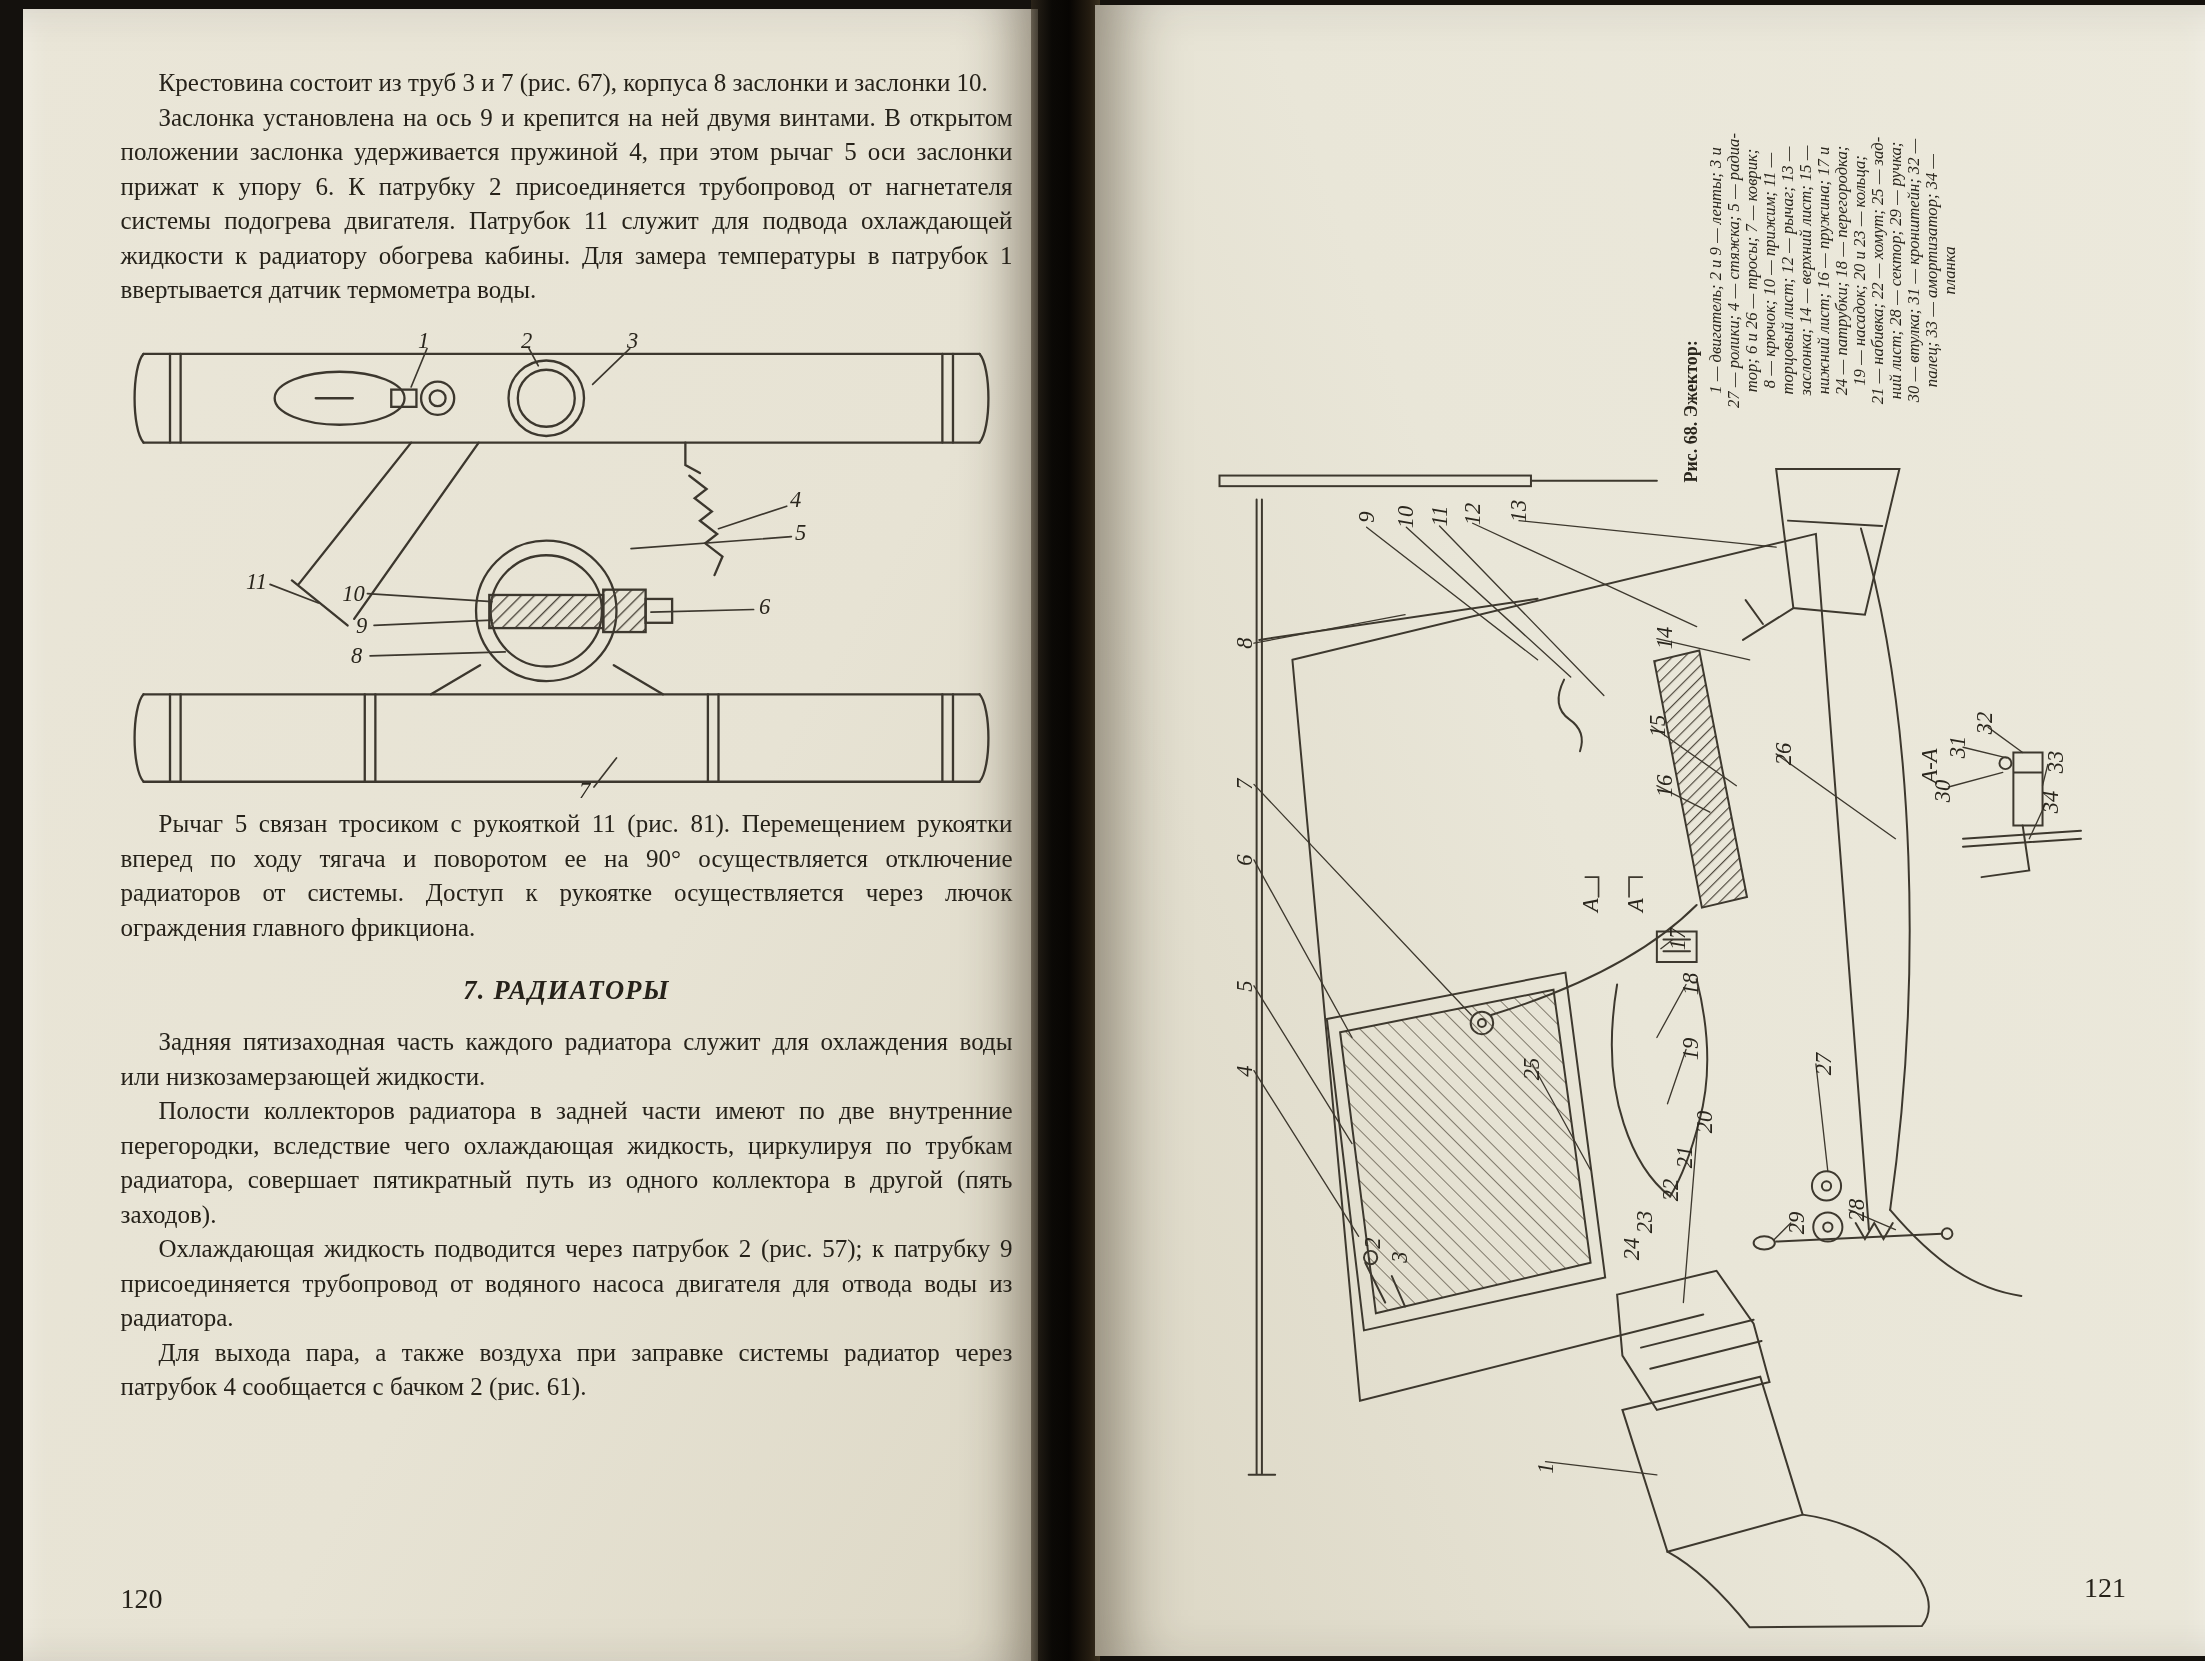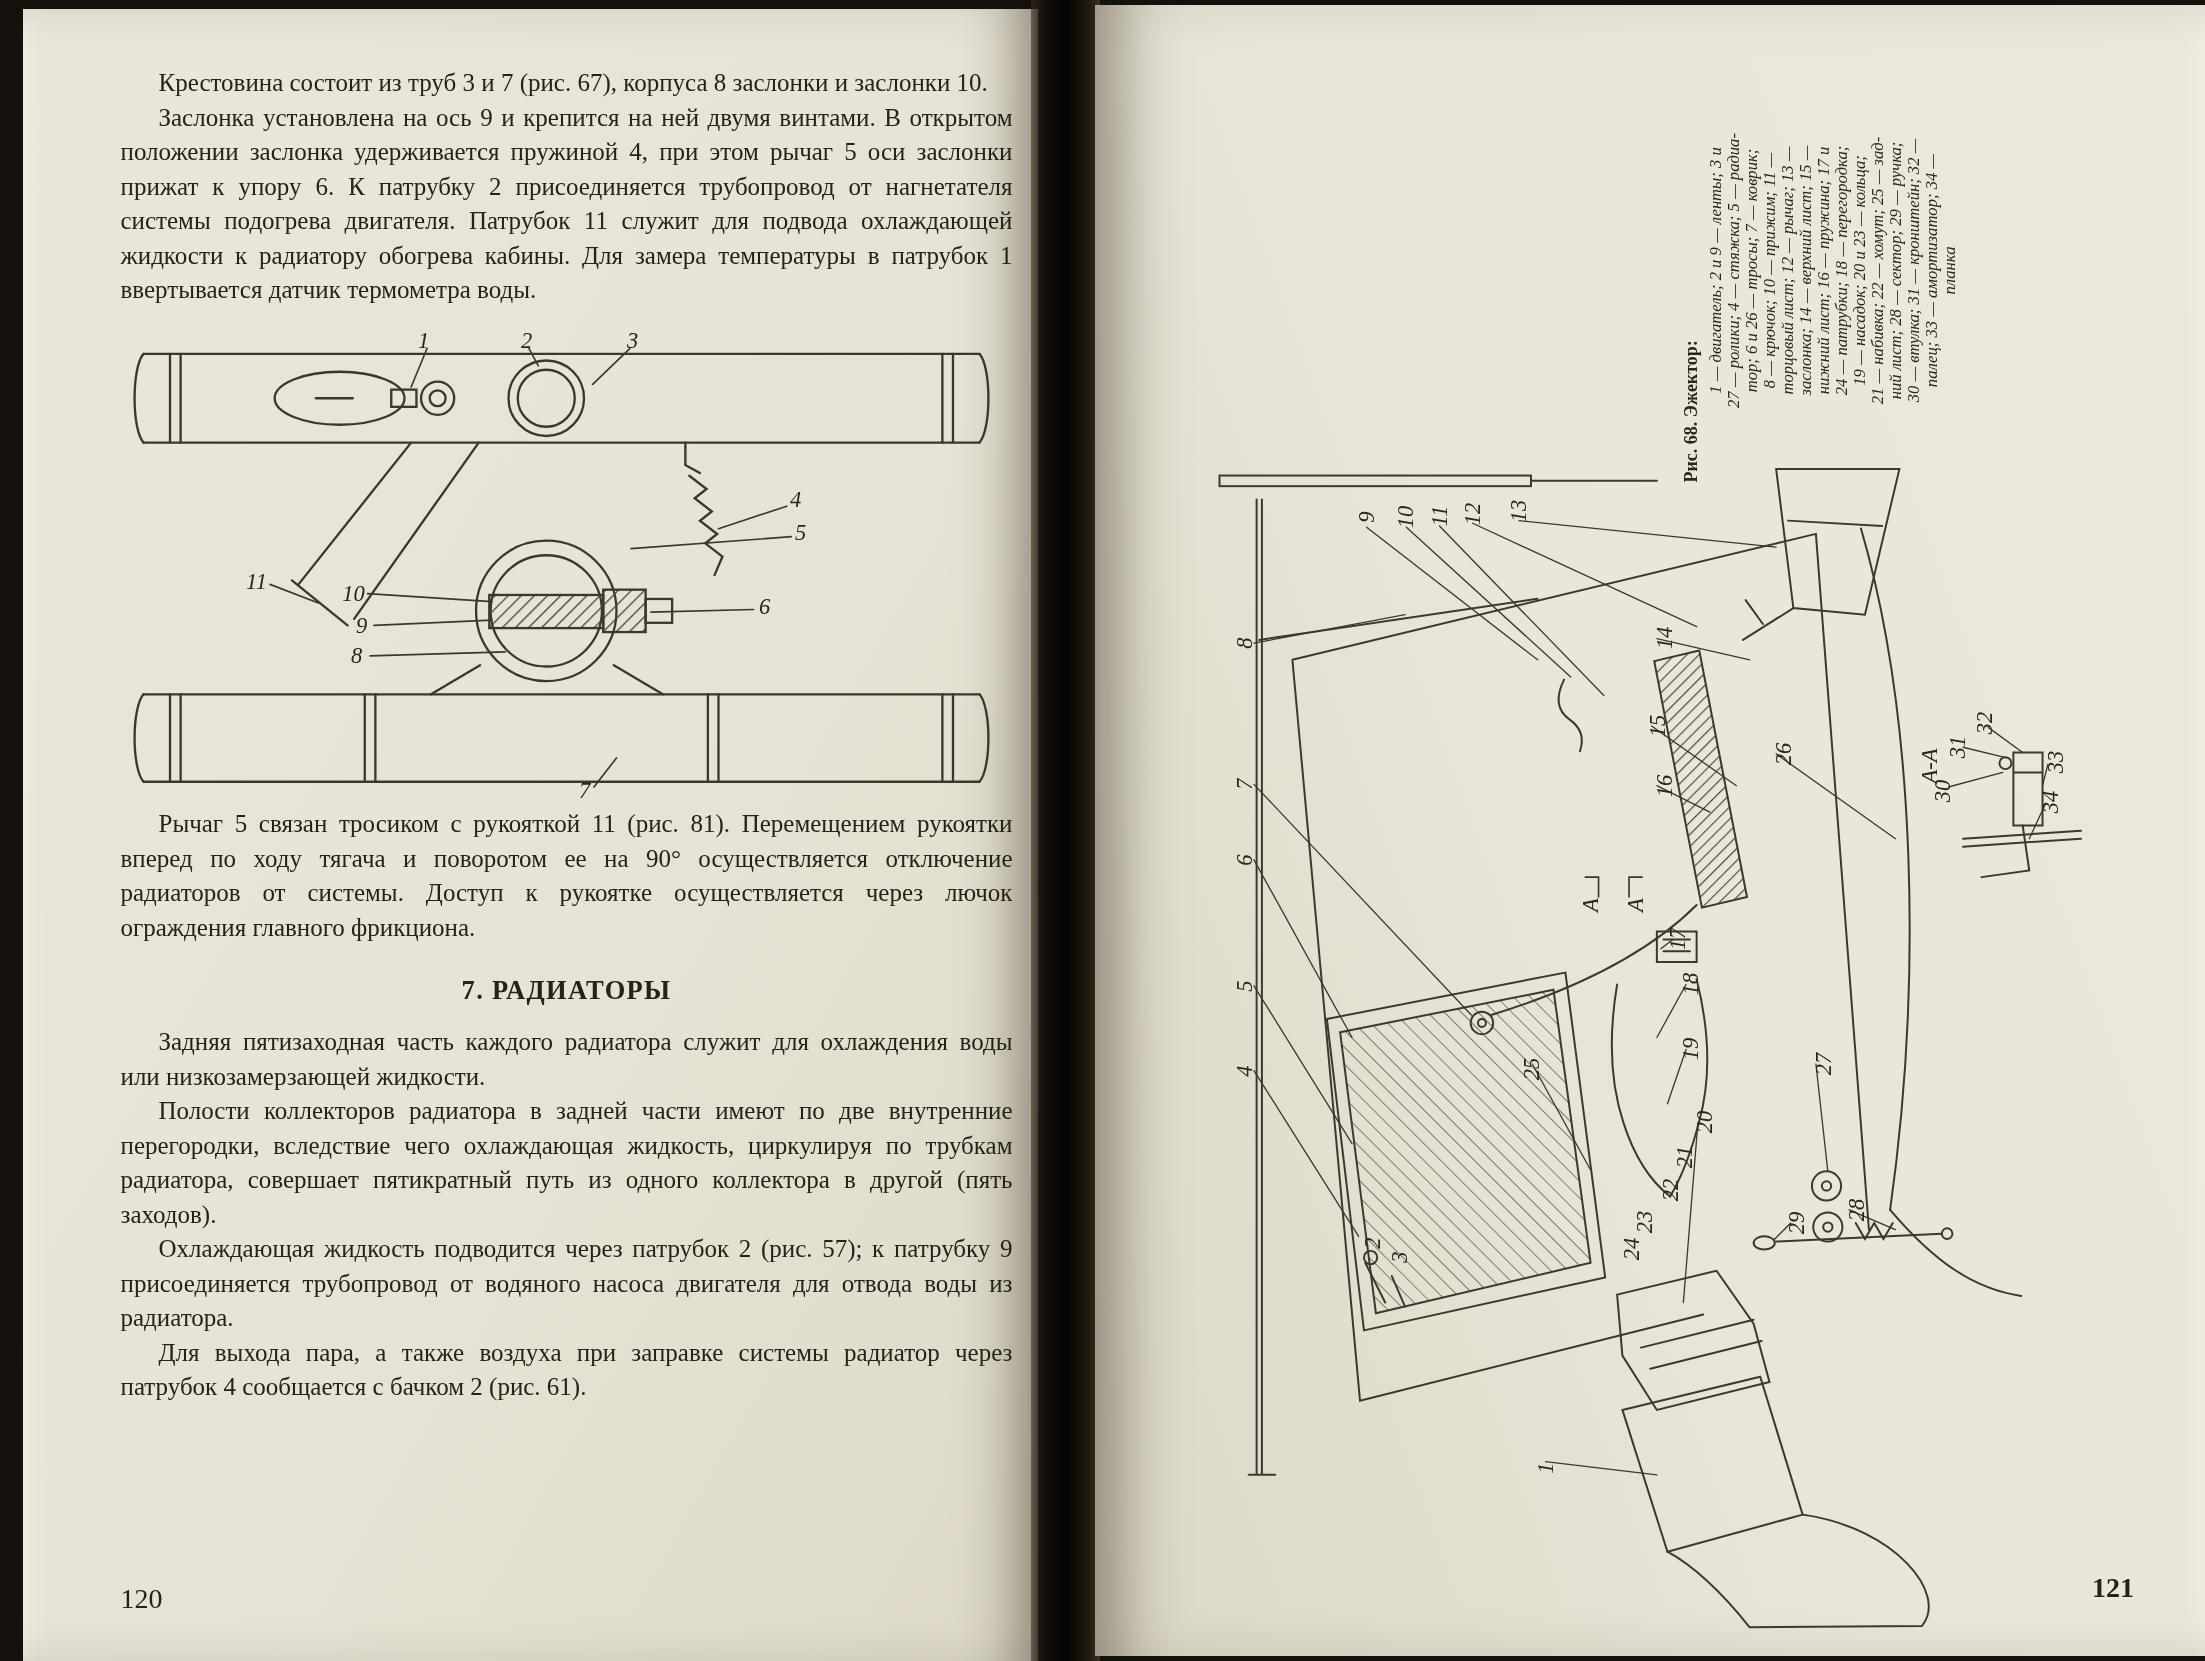--- a/index.html
+++ b/index.html
@@ -20,40 +20,40 @@
     box-shadow: inset 53px 0 66px -33px rgba(45,33,15,.5), inset -4px 4px 26.5px rgba(255,255,255,.3);
   }
   #spine {
     position:absolute; left:1031px; top:0; width:69px; height:1661px;
     background:linear-gradient(90deg,#39302296 0%, #0b0906 30%, #070503 55%, #241c11 85%, #3a3120 100%);
   }
 
   
   .text-col { padding:57px 25px 0 98px; font-size:25px; line-height:1.38; text-align:justify; }
   .text-col p { text-indent:38px; }
-  .section-heading { text-align:center; font-weight:bold; font-size:26.5px; letter-spacing:1.3px; margin:26.5px 0 17px; text-indent:0; }
+  .section-heading { text-align:center; font-weight:bold; font-size:26.5px; letter-spacing:1.3px; margin:26.5px 0 17px; text-indent:0;font-style:italic; }
 
   figure.fig { position:relative; margin:18.6px 0 4px; }
   #fig67 { width:881px; height:477px; }
   .fig svg { position:absolute; left:0; top:0; }
 
   .callouts { position:absolute; left:0; top:0; width:100%; height:100%; }
   .callout {
     position:absolute; font-style:italic; font-size:22.5px; color:#2a261d;
     transform:translate(-50%,-50%); white-space:nowrap;
   }
   .callouts.rot-all .callout { transform:translate(-50%,-50%) rotate(-90deg); }
 
   .fig-caption { text-align:center; margin:12px auto 5.3px; }
   .cap-title { font-weight:bold; font-size:22.5px; text-indent:0; }
   .cap-legend { font-size:19px; line-height:1.25; width:822px; margin:6.6px auto 0; font-style:italic; }
 
   .page-num { position:absolute; font-size:28px; color:#26221a; }
   .page-num.left { left:98px; bottom:46px; }
-  .page-num.right { right:72px; bottom:52px;font-weight:bold; }
+  .page-num.right { right:80px; bottom:52px; }
 
   
   .rotated-legend {
     position:absolute; left:516px; top:123px; width:424px; height:285px;
     transform:rotate(-90deg); transform-origin:center center;
     color:#2a261d;
   }
   .rotated-legend .cap-title { font-size:18px; margin-bottom:5.3px; }
   .legend-line { font-size:16.6px; line-height:18px; text-align:center; font-style:italic; }
 

